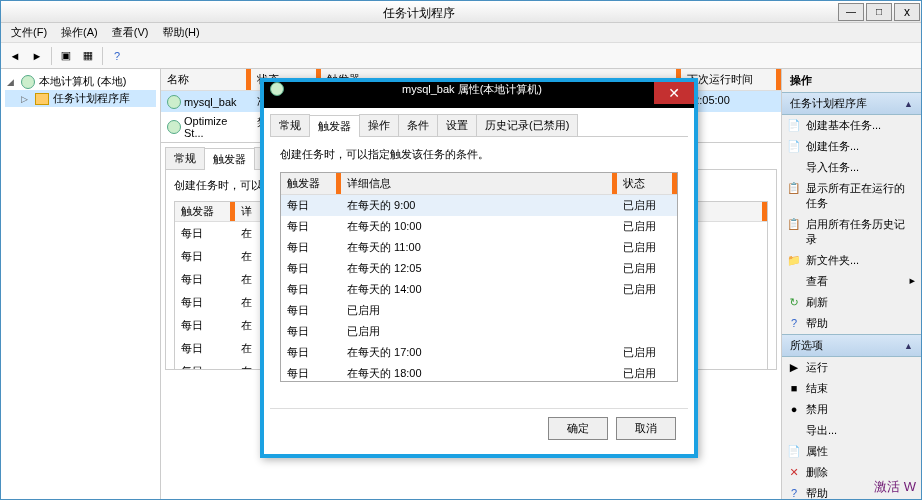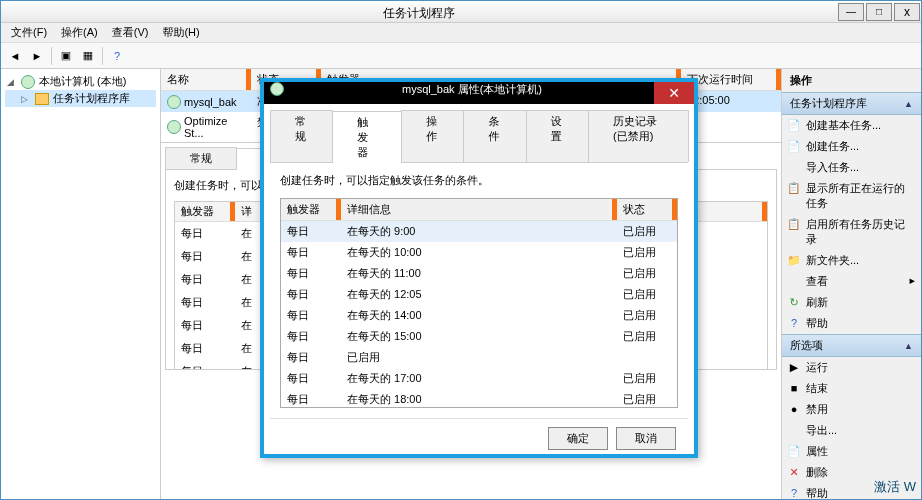--- a/index.html
+++ b/index.html
@@ -27,21 +27,21 @@
 .listhdr>div{padding:3px 6px;border-right:5px solid #f97316}
 .listrow{display:flex;padding:2px 0}
 .listrow>div{padding:1px 6px}
 .listrow.sel{background:#cde8ff}
 .c-name{width:90px;display:flex;align-items:center;gap:3px}
 .c-status{width:70px}
 .c-trig{flex:1}
 .c-next{width:100px}
 .lower{flex:1;padding:4px;overflow:hidden}
 .tabs{display:flex;border-bottom:1px solid #ccc}
-.tab{padding:3px 24px;border:1px solid #ccc;border-bottom:none;background:#f0f0f0;margin-right:-1px}
+.tab{padding:3px 8px;border:1px solid #ccc;border-bottom:none;background:#f0f0f0;margin-right:-1px}
 .tab.active{background:#fff;position:relative;top:1px}
 .tabbody{border:1px solid #ccc;border-top:none;padding:8px;background:#fff;height:200px;overflow:auto}
 .trigtable{border:1px solid #ccc;margin-top:8px}
 .trigtable .listhdr>div,.trigtable .listrow>div{padding:2px 6px}
 .tc1{width:60px}.tc2{flex:1}.tc3{width:60px}
 .right{width:140px;border-left:1px solid #ccc;background:#f0f0f0;display:flex;flex-direction:column}
 .action-hdr{padding:4px 8px;background:#f0f0f0;font-weight:bold}
 .action-sec{background:linear-gradient(#d6e6f6,#bcd4ec);padding:3px 8px;display:flex;justify-content:space-between;align-items:center;border-top:1px solid #9bc;border-bottom:1px solid #9bc}
 .action-item{padding:3px 6px 3px 24px;position:relative}
 .ai-icon{position:absolute;left:5px;top:3px;width:14px;height:14px;display:flex;align-items:center;justify-content:center;font-size:11px}
@@ -55,21 +55,21 @@
 .modal-tabs{display:flex;border-bottom:1px solid #ccc}
 .modal-content{flex:1;padding:10px;overflow:auto}
 .mtable{border:1px solid #aaa;margin-top:10px;height:210px;overflow:auto}
 .mtable .listhdr{background:#f0f0f0}
 .mtable .listrow.sel{background:#e6f0fa}
 .btnrow{display:flex;gap:6px;margin-top:8px}
 .btn{padding:3px 12px;border:1px solid #888;background:#efefef;min-width:60px;text-align:center}
 .dlg-btns{display:flex;justify-content:flex-end;gap:8px;padding:8px 12px;border-top:1px solid #ddd}
 .chevup{font-size:9px;color:#336}
 .green{color:#393}.red{color:#c33}.blue{color:#36c}
-.watermark{position:absolute;right:6px;bottom:4px;color:#0c4a6e;font-size:13px}
+.watermark{position:absolute;right:6px;bottom:4px;color:#701a75;font-size:13px}
 </style>
 </head>
 <body>
 
 <div class="win">
   <div class="titlebar">
     <span class="title-text">任务计划程序</span>
     <div class="wbtn">—</div>
     <div class="wbtn">□</div>
     <div class="wbtn close">x</div>
@@ -259,21 +259,20 @@
               <div class="tc2">在每天的 12:05</div>
               <div class="tc3">已启用</div>
             </div>
             <div class="listrow">
               <div class="tc1">每日</div>
               <div class="tc2">在每天的 14:00</div>
               <div class="tc3">已启用</div>
             </div>
             <div class="listrow">
               <div class="tc1">每日</div>
-              <div class="tc2">在每天的 15:00</div>
               <div class="tc3">已启用</div>
             </div>
             <div class="listrow">
               <div class="tc1">每日</div>
               <div class="tc3">已启用</div>
             </div>
             <div class="listrow">
               <div class="tc1">每日</div>
               <div class="tc2">在每天的 17:00</div>
               <div class="tc3">已启用</div>

